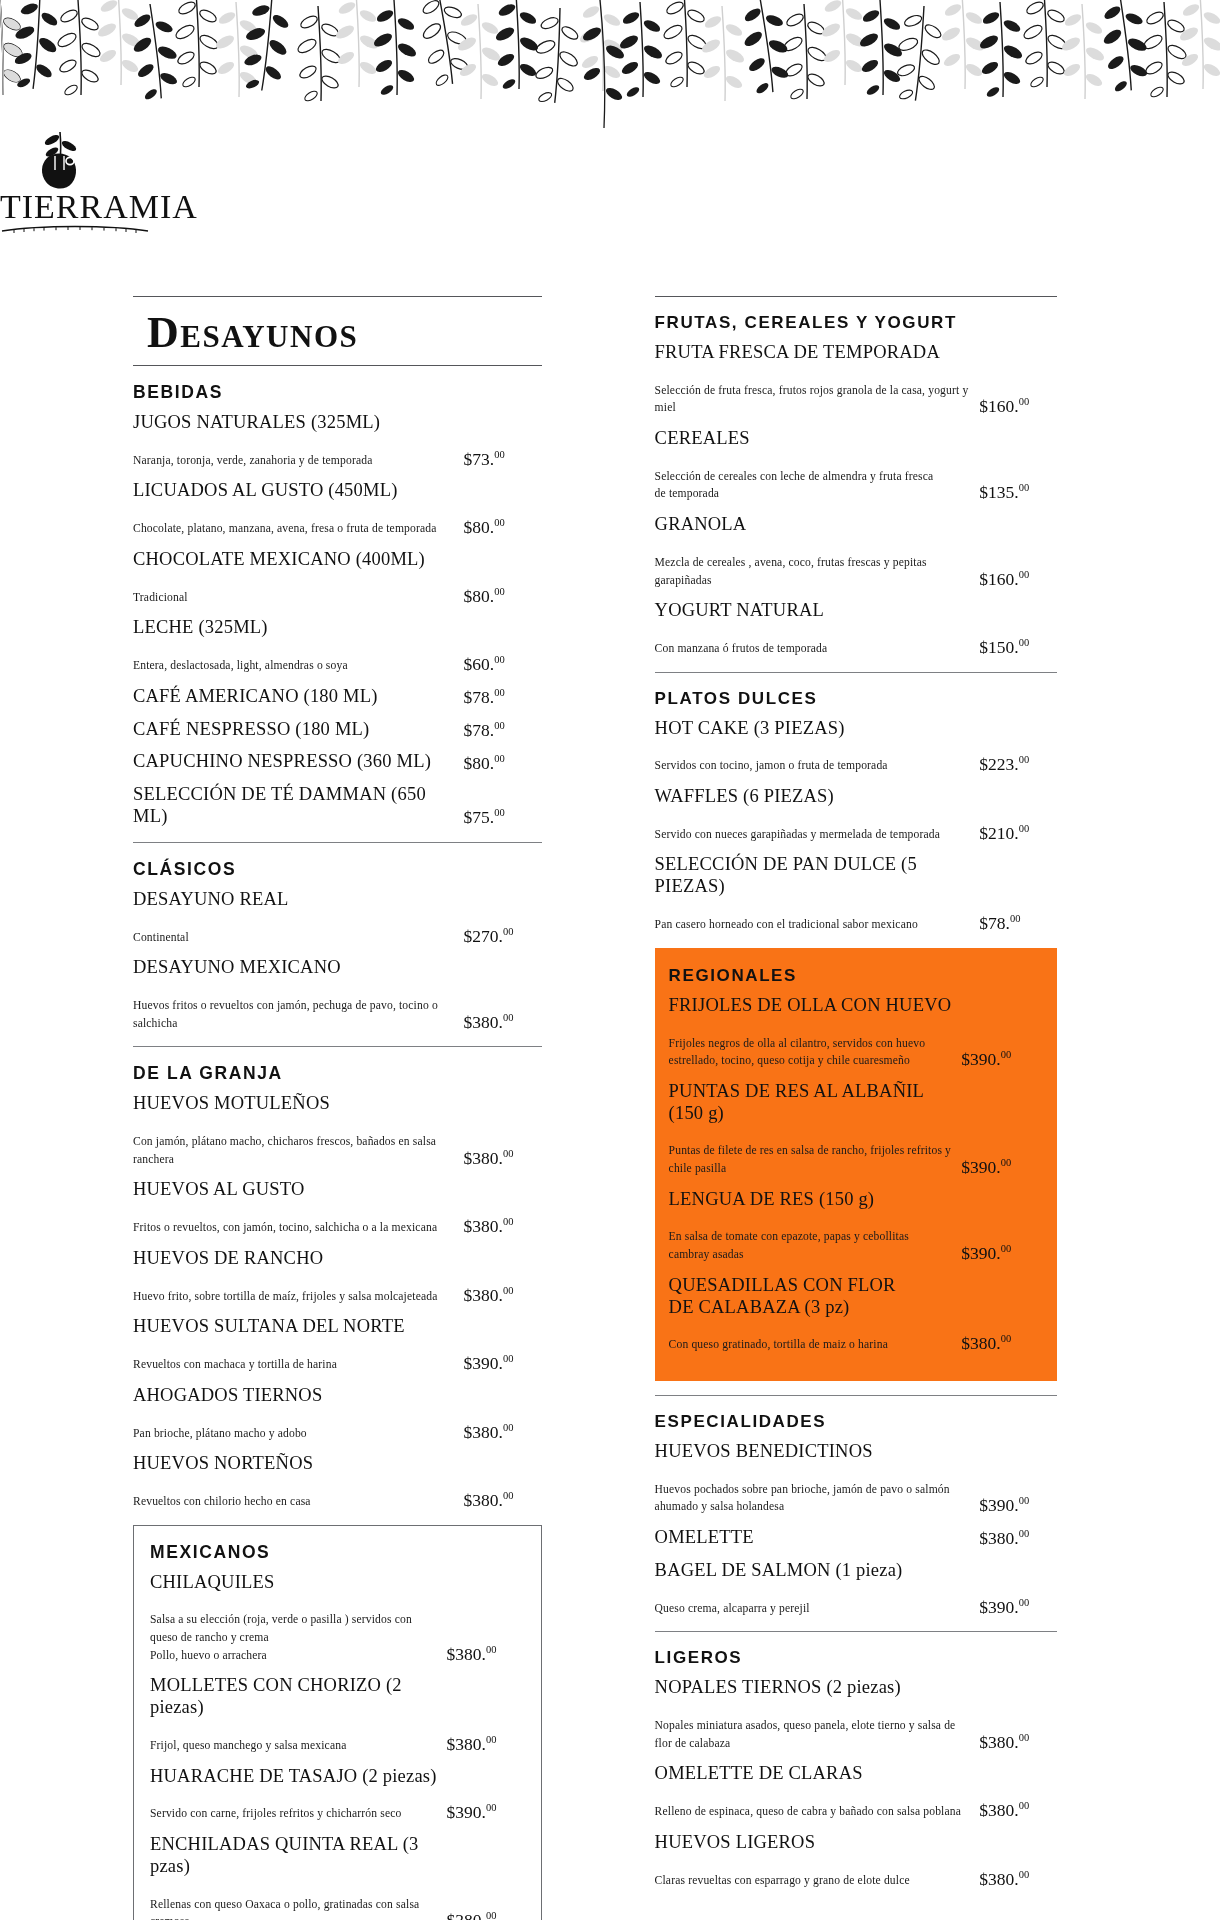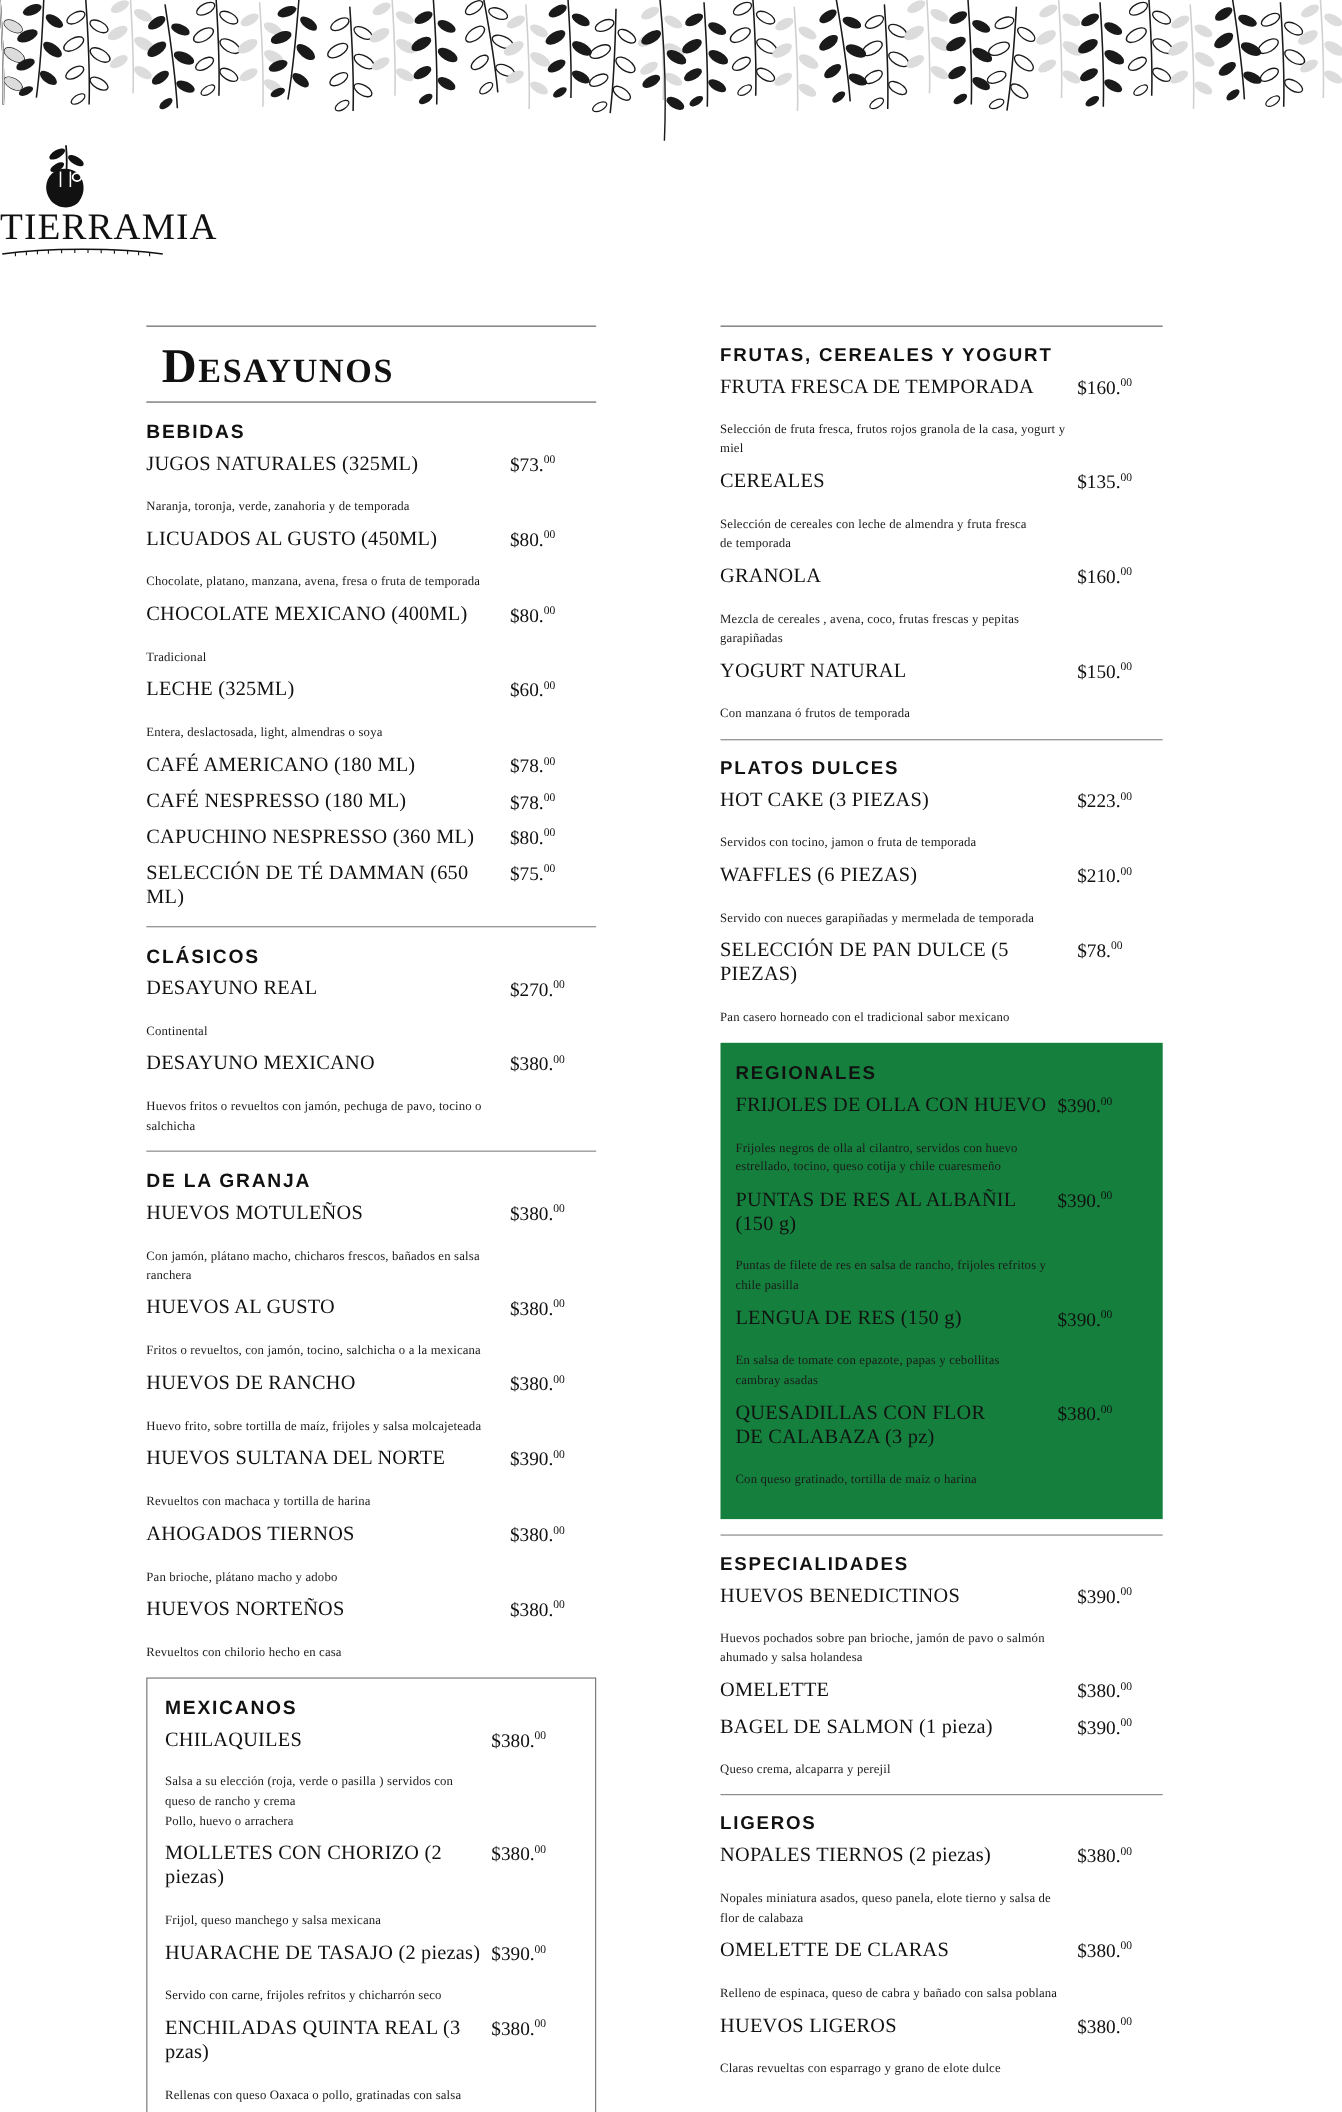--- a/index.html
+++ b/index.html
@@ -55,21 +55,21 @@
 
   
   .sec-head {
     font-family:"Liberation Sans", sans-serif;
     font-weight:700; font-size:17.5px; letter-spacing:1.6px;
     margin:16px 0 9px 0; color:#111;
   }
   .sec-head.r { font-size:17px; }
 
   
-  .item { display:flex; align-items:flex-start; margin-bottom:11px; }
+  .item { display:flex; align-items:flex-end; margin-bottom:11px; }
   .item-main { flex:1 1 auto; padding-right:10px; }
   .item-name {
     font-size:18.5px; letter-spacing:.2px; line-height:1.18;
     font-weight:400; color:#111; white-space:nowrap;
   }
   .item-name.wrap { white-space:normal; }
   .item-desc {
     font-size:11.6px; line-height:1.52; color:#1a1a1a;
     letter-spacing:.15px; margin-top:18px; max-width:330px;
   }
@@ -81,21 +81,21 @@
 
   
   .boxed {
     border:1px solid #6d6f73; padding:12px 16px 38px 16px;
     margin-top:14px;
   }
   .boxed .sec-head { margin-top:4px; }
 
   
   .shaded {
-    background:#15803d; padding:14px 18px 16px 14px; margin-top:14px;
+    background:#f97316; padding:14px 18px 16px 14px; margin-top:14px;
   }
   .shaded .sec-head { margin-top:4px; }
 
   
   .note {
     font-size:15px; line-height:2.0; letter-spacing:.2px;
     margin-top:26px; max-width:410px;
   }
   .note-r { font-size:15px; letter-spacing:.2px; margin-top:40px; }
 </style>

